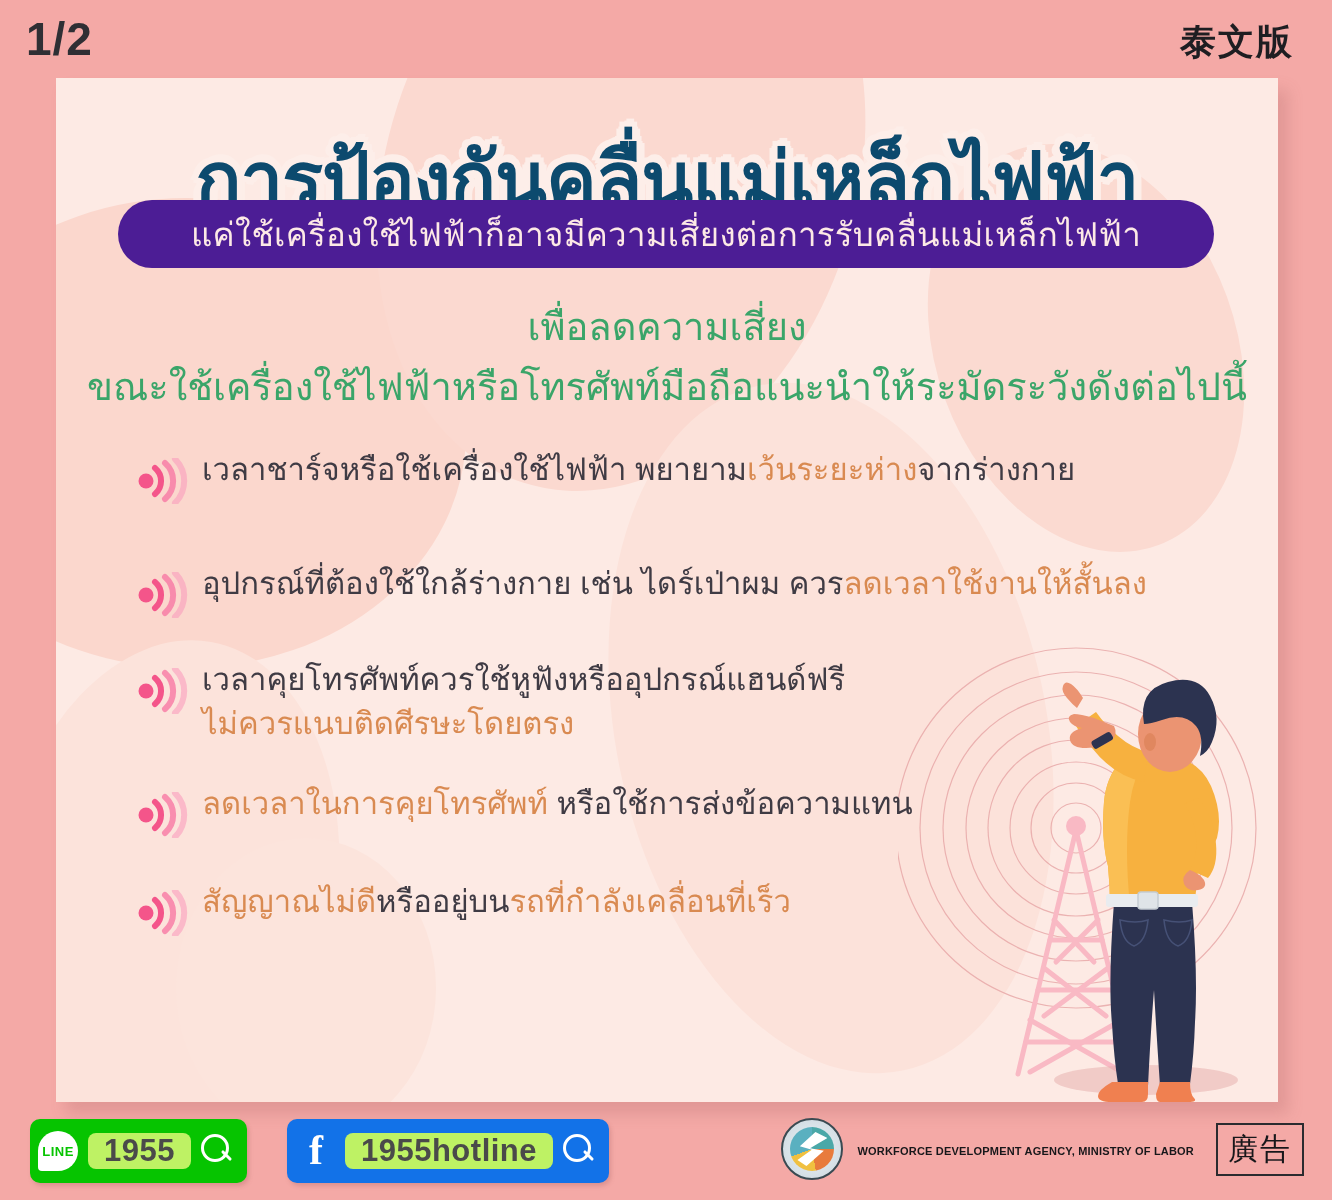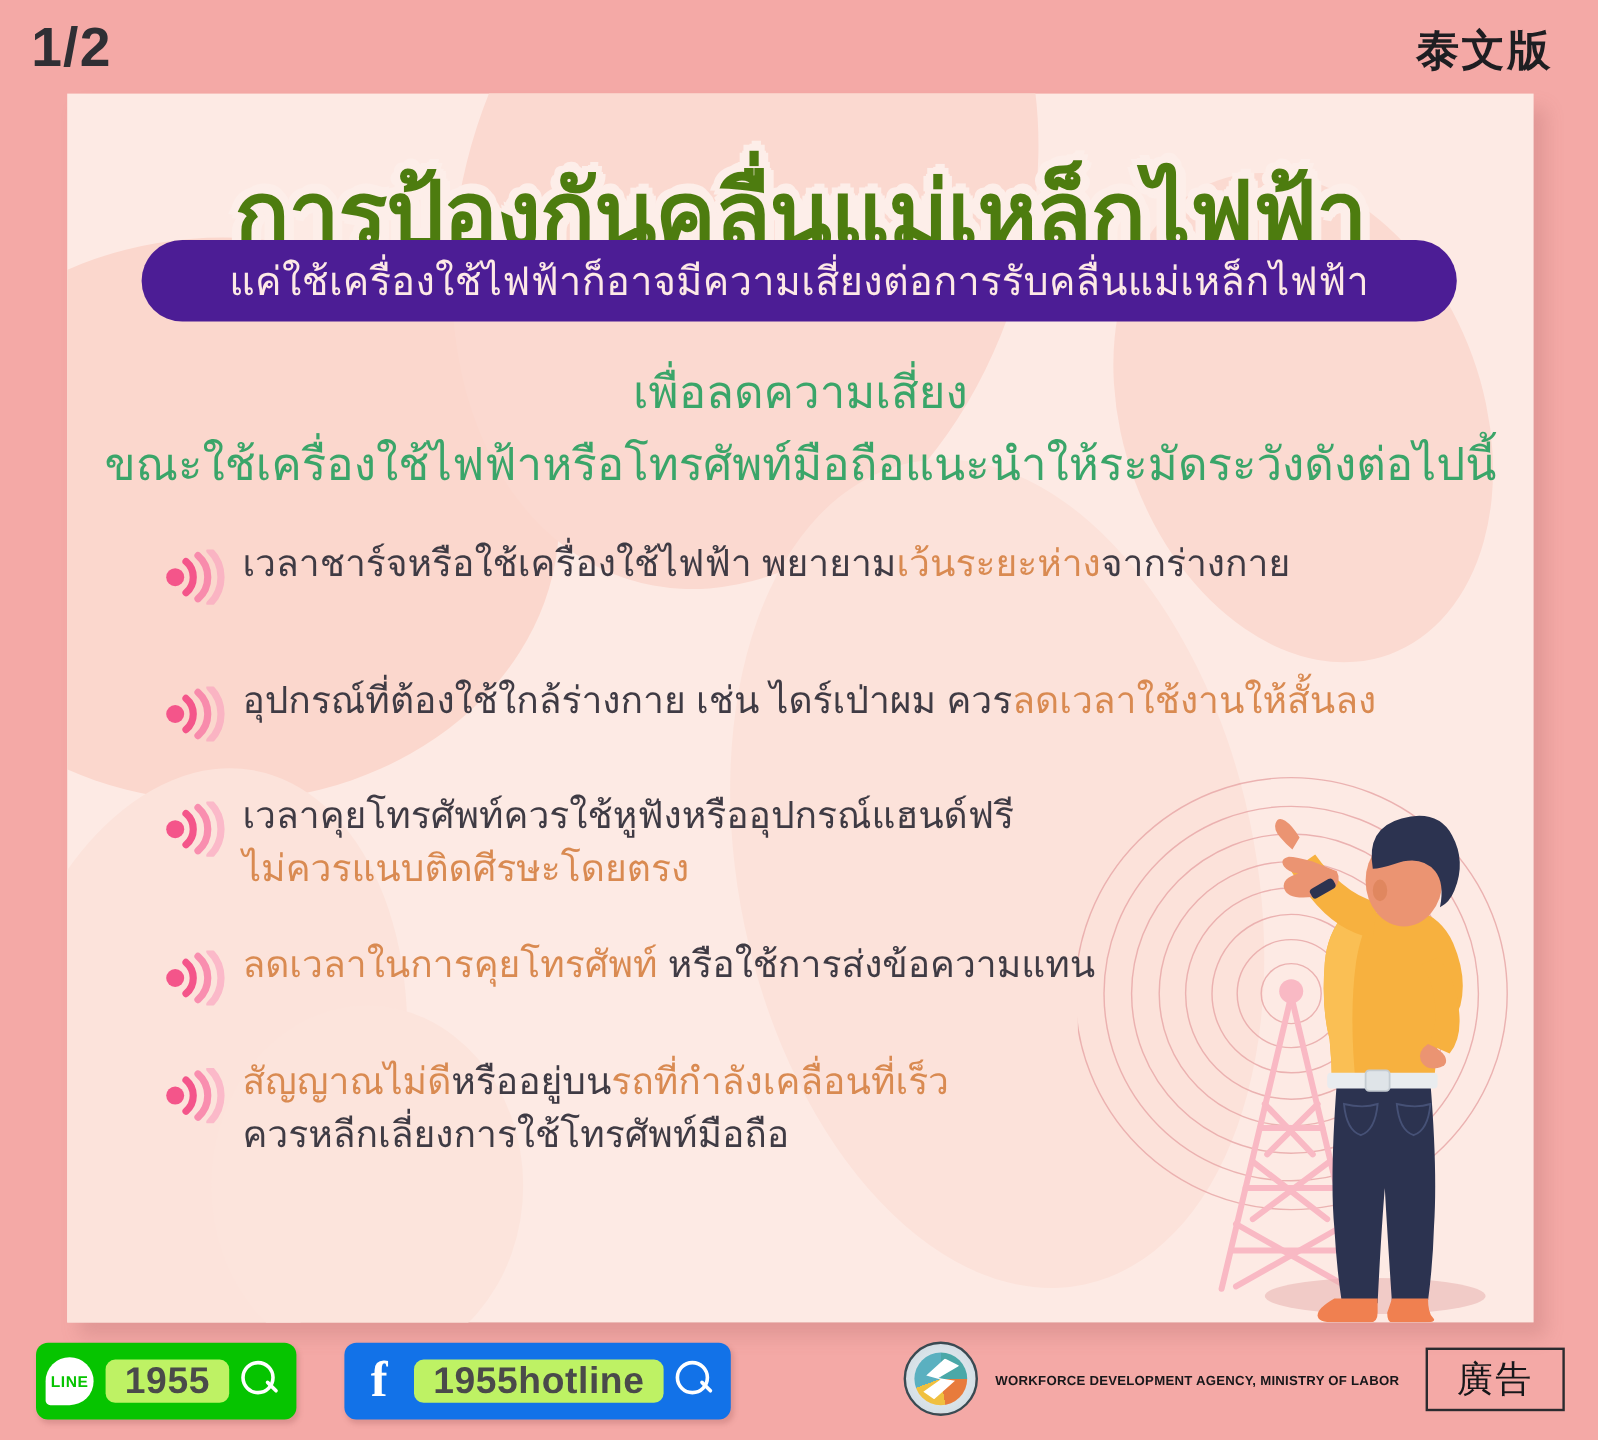--- a/index.html
+++ b/index.html
@@ -30,21 +30,21 @@
   .blob.b1{width:560px;height:470px;left:-150px;top:120px;background:#fbd7cd;}
   .blob.b2{width:470px;height:640px;left:330px;top:-220px;background:#fbd9d0;transform:rotate(18deg);}
   .blob.b3{width:430px;height:700px;left:560px;top:300px;background:#fce2da;transform:rotate(-12deg);}
   .blob.b4{width:340px;height:520px;left:-60px;top:560px;background:#fce3db;transform:rotate(10deg);}
   .blob.b5{width:300px;height:420px;left:880px;top:60px;background:#fbdad1;transform:rotate(-20deg);}
   .blob.b6{width:260px;height:300px;left:120px;top:760px;background:#fce4dc;}
 
   
   #title{
     position:absolute;left:0;right:0;top:60px;text-align:center;
-    font-size:76px;font-weight:700;line-height:1.1;color:#4d7c0f;
+    font-size:76px;font-weight:700;line-height:1.1;color:#0c4a6e;
     letter-spacing:-1px;
     -webkit-text-stroke:0px;
     text-shadow:
       6px 0 0 #fdeee9, -6px 0 0 #fdeee9, 0 6px 0 #fdeee9, 0 -6px 0 #fdeee9,
       5px 5px 0 #fdeee9, -5px 5px 0 #fdeee9, 5px -5px 0 #fdeee9, -5px -5px 0 #fdeee9,
       8px 2px 0 #fdeee9, -8px 2px 0 #fdeee9, 2px 8px 0 #fdeee9, 2px -8px 0 #fdeee9;
   }
   
   #subtitle-pill{
     position:absolute;left:62px;top:122px;width:1096px;height:68px;
@@ -122,21 +122,21 @@
   #agency-logo{width:58px;height:58px;border-radius:50%;position:relative;flex:0 0 58px;
     background:radial-gradient(circle at 50% 50%, #e8eef2 0%, #d8e2e8 60%, #c9d4dc 100%);
     border:2px solid #3a4a52;overflow:hidden;}
   #agency-logo .inner{position:absolute;left:7px;top:7px;right:7px;bottom:7px;border-radius:50%;
     background:conic-gradient(#4aa8a8 0deg 90deg,#e87b3c 90deg 170deg,#f0c040 170deg 250deg,#5ab0c0 250deg 360deg);}
   #agency-logo .swoosh{position:absolute;left:14px;top:12px;width:30px;height:34px;
     background:#fff;clip-path:polygon(60% 0%,100% 18%,42% 48%,88% 55%,30% 100%,0 82%,48% 52%,8% 42%);}
   #agency-text .cn{font-family:"DejaVu Sans",sans-serif;font-size:34px;font-weight:700;color:#17171a;letter-spacing:6px;line-height:1.05;}
   #agency-text .en{font-size:11px;font-weight:700;color:#17171a;letter-spacing:.2px;margin-top:3px;}
   #ad-box{
-    border:2px solid #2b2b2f;padding:4px 24px;margin-left:8px;
+    border:2px solid #2b2b2f;padding:4px 10px;margin-left:8px;
     font-family:"DejaVu Sans",sans-serif;font-size:30px;font-weight:400;color:#17171a;letter-spacing:2px;
   }
 </style>
 </head>
 <body>
 
 <div id="page-indicator">1/2</div>
 <div id="lang-badge">泰文版</div>
 
 <div id="card">
@@ -289,21 +289,20 @@
       <div class="icon">
         <svg width="52" height="46" viewBox="0 0 52 46">
           <circle cx="10" cy="23" r="7.5" fill="#f4558a"></circle>
           <path d="M19 10 a17 17 0 0 1 0 26" fill="none" stroke="#f4558a" stroke-width="6" stroke-linecap="round"></path>
           <path d="M29 5 a24 24 0 0 1 0 36" fill="none" stroke="#f878a4" stroke-width="6" stroke-linecap="round" opacity=".8"></path>
           <path d="M39 1 a31 31 0 0 1 0 44" fill="none" stroke="#fa9cbd" stroke-width="6" stroke-linecap="round" opacity=".6"></path>
         </svg>
       </div>
       <div class="lines">
         <div class="btext"><span class="hl">สัญญาณไม่ดี</span><span class="dark">หรืออยู่บน</span><span class="hl">รถที่กำลังเคลื่อนที่เร็ว</span></div>
-        <div class="btext"><span class="dark">ควรหลีกเลี่ยงการใช้โทรศัพท์มือถือ</span></div>
       </div>
     </div>
   </div>
 </div>
 
 <div id="footer">
 
   <div class="badge" id="line-badge">
     <div class="line-mark">
       <b>LINE</b>

